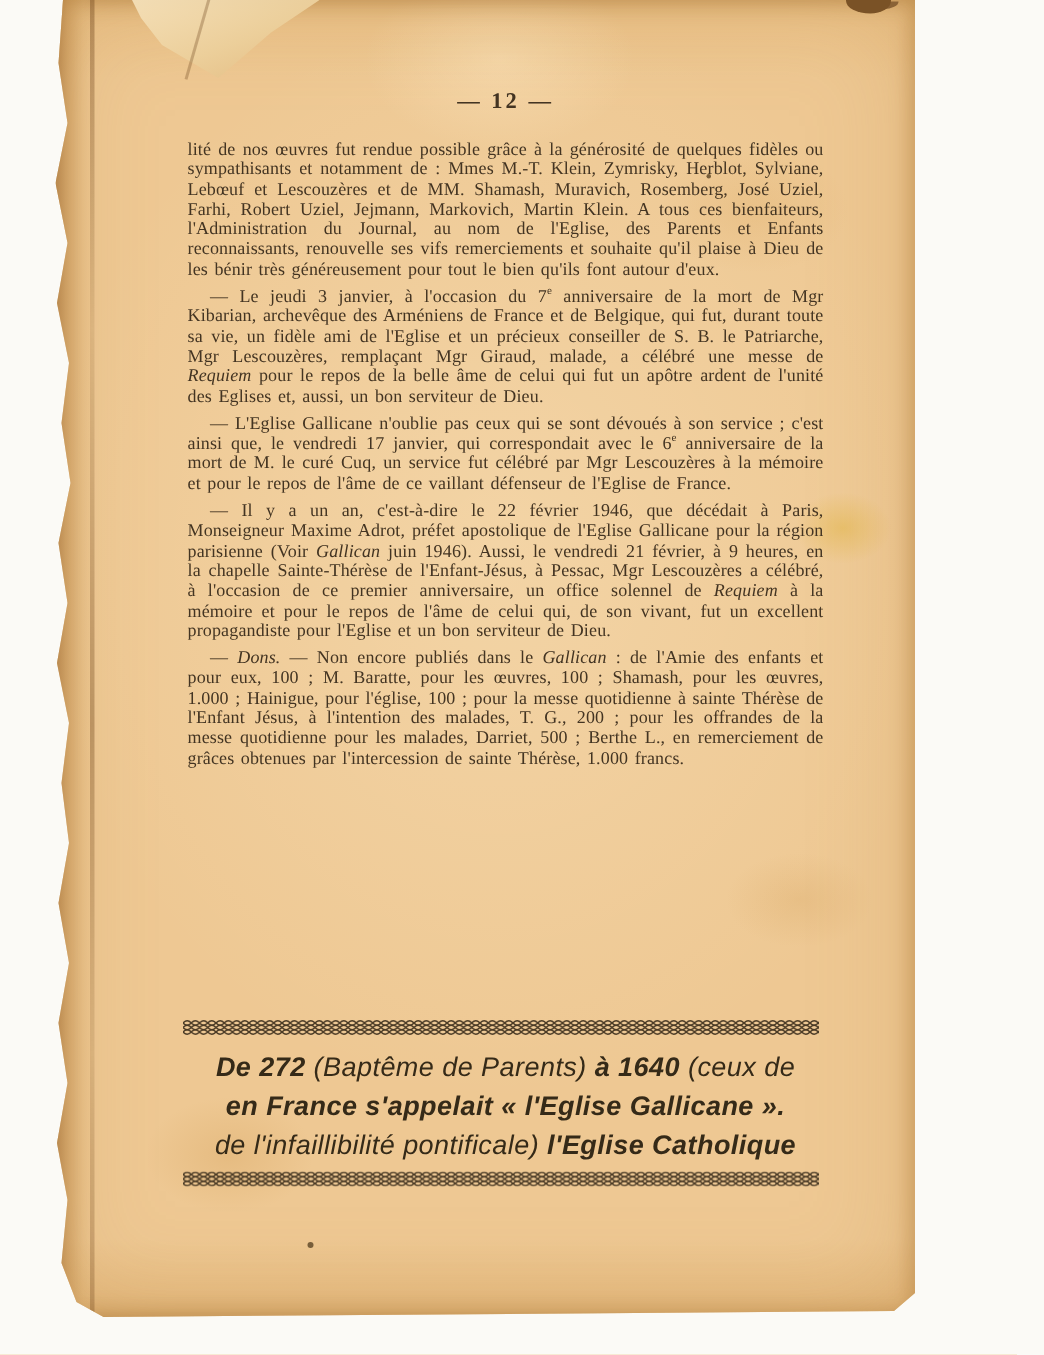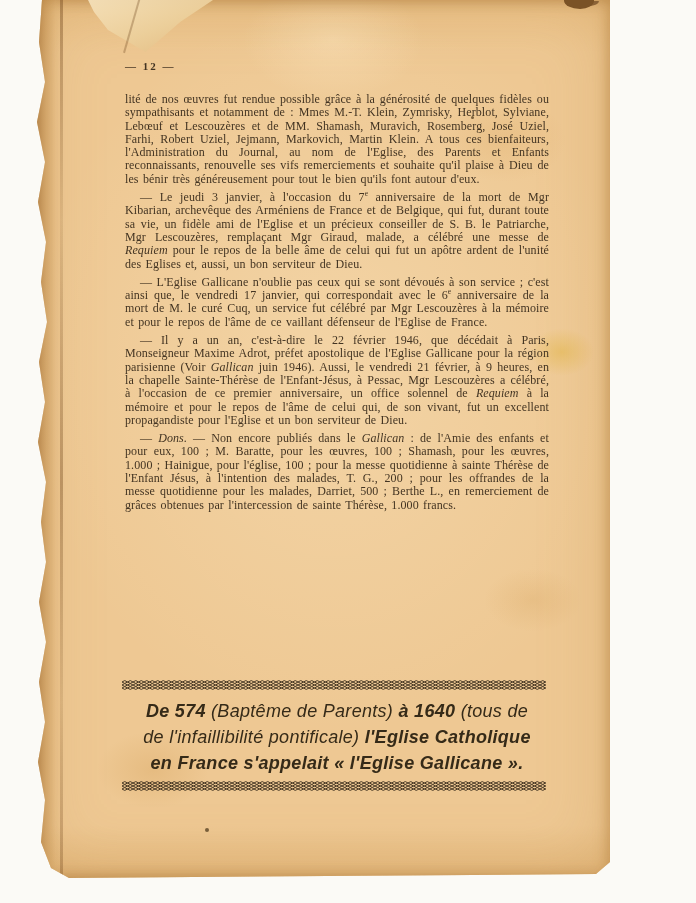--- a/index.html
+++ b/index.html
@@ -63,21 +63,21 @@
     background:#7a5226;border-radius:0 0 60% 70% / 0 0 100% 100%;
     box-shadow:8px 0 0 -3px #8a6236;
   }
   .speck{
     position:absolute;width:4px;height:4px;border-radius:50%;
     background:#5a4424;opacity:.8;
   }
   
   .page-number{
     position:absolute;top:60px;left:92px;width:424px;
-    font-weight:bold;font-size:11px;
+    text-align:center;font-weight:bold;font-size:15px;
     letter-spacing:2px;color:var(--ink);
   }
   .body-text{
     position:absolute;top:93px;left:92px;width:424px;height:586px;
     overflow:hidden;color:var(--ink);
     font-size:12px;line-height:13.3px;font-weight:normal;
     text-align:justify;letter-spacing:.1px;word-spacing:1.2px;
   }
   .para{margin:0 0 5px;text-indent:15px;}
   .para.first{text-indent:0;}
@@ -126,23 +126,23 @@
           <path d="M0,5 Q2.75,2.1 5.5,5 T11,5" fill="none" stroke="#4a3a25" stroke-width="1"></path>
           <path d="M0,5 Q2.75,7.9 5.5,5 T11,5" fill="none" stroke="#4a3a25" stroke-width="1"></path>
           <path d="M0,8 Q2.75,5.1 5.5,8 T11,8" fill="none" stroke="#4a3a25" stroke-width="1"></path>
           <path d="M0,8 Q2.75,10.9 5.5,8 T11,8" fill="none" stroke="#4a3a25" stroke-width="1"></path>
         </pattern>
       </defs>
       <rect width="424" height="10" fill="url(#braid)"></rect>
     </svg>
 
     <div class="banner">
-      <div class="banner-line"><span class="strong">De 574 </span><span>(Baptême de Parents) </span><span class="strong">à 1640 </span><span>(tous de</span></div>
+      <div class="banner-line"><span class="strong">De 272 </span><span>(Baptême de Parents) </span><span class="strong">à 1640 </span><span>(ceux de</span></div>
+      <div class="banner-line"><span class="strong">en France s'appelait « l'Eglise Gallicane ».</span></div>
       <div class="banner-line"><span>de l'infaillibilité pontificale) </span><span class="strong">l'Eglise Catholique</span></div>
-      <div class="banner-line"><span class="strong">en France s'appelait « l'Eglise Gallicane ».</span></div>
     </div>
 
     <svg class="wavy" style="top:781px" width="424" height="10" viewBox="0 0 424 10">
       <rect width="424" height="10" fill="url(#braid)"></rect>
     </svg>
 
   </div>
 </div>
 
 </body></html>

